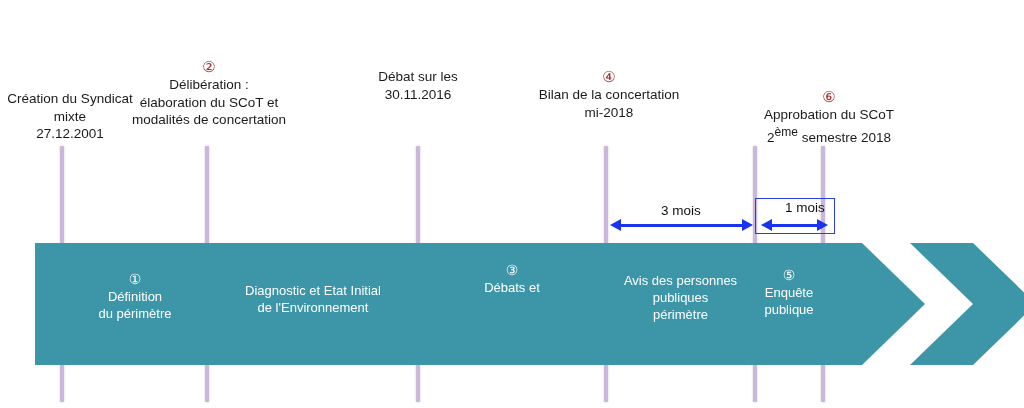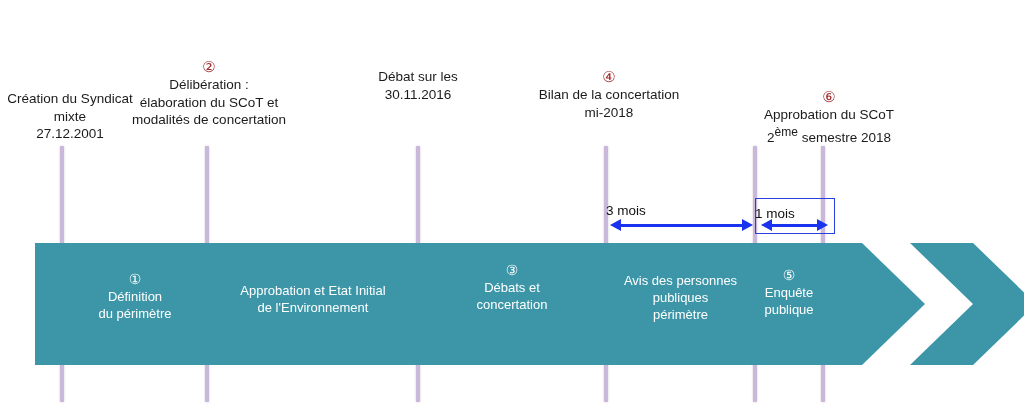--- a/index.html
+++ b/index.html
@@ -67,20 +67,21 @@
     white-space:nowrap;
     top:0;
   }
   .phase .circnum{color:#ffffff;font-size:14px;margin-bottom:0;}
 
   
   .measure-label{
     position:absolute;
     font-size:13.5px;
     color:#111;
+    text-align:center;
     white-space:nowrap;
   }
   .arrow-line{
     position:absolute;
     height:3px;
     background:#1a33ee;
   }
   .arrow-head{
     position:absolute;
     width:0;height:0;
@@ -138,45 +139,44 @@
   </div>
 
   <div class="measure-label" style="left:606px;top:203px;width:150px;">
     <span>3 mois</span>
   </div>
   <div class="arrow-line" style="left:617px;top:224px;width:128px;"></div>
   <div class="arrow-head left" style="left:610px;top:219px;"></div>
   <div class="arrow-head right" style="left:742px;top:219px;"></div>
 
   <div class="measure-box" style="left:755px;top:198px;width:78px;height:34px;"></div>
-  <div class="measure-label" style="left:755px;top:206px;width:100px;">
+  <div class="measure-label" style="left:755px;top:200px;width:100px;">
     <span>1 mois</span>
   </div>
   <div class="arrow-line" style="left:768px;top:224px;width:52px;"></div>
   <div class="arrow-head left" style="left:761px;top:219px;"></div>
   <div class="arrow-head right" style="left:817px;top:219px;"></div>
 
   <div class="band"></div>
   <div class="chevron"></div>
 
   <div class="phase" style="left:64px;top:271px;width:142px;">
     <span class="circnum">①</span>
     <span class="mstack">Définition</span>
     <span class="mstack">du périmètre</span>
   </div>
 
   <div class="phase" style="left:211px;top:282px;width:204px;">
-    <span class="mstack">Approbation et Etat Initial</span>
+    <span class="mstack">Diagnostic et Etat Initial</span>
     <span class="mstack">de l'Environnement</span>
   </div>
 
   <div class="phase" style="left:421px;top:262px;width:182px;">
     <span class="circnum">③</span>
     <span class="mstack">Débats et</span>
-    <span class="mstack">concertation</span>
   </div>
 
   <div class="phase" style="left:609px;top:272px;width:143px;">
     <span class="mstack">Avis des personnes</span>
     <span class="mstack">publiques</span>
     <span class="mstack">périmètre</span>
   </div>
 
   <div class="phase" style="left:757px;top:267px;width:64px;">
     <span class="circnum">⑤</span>

